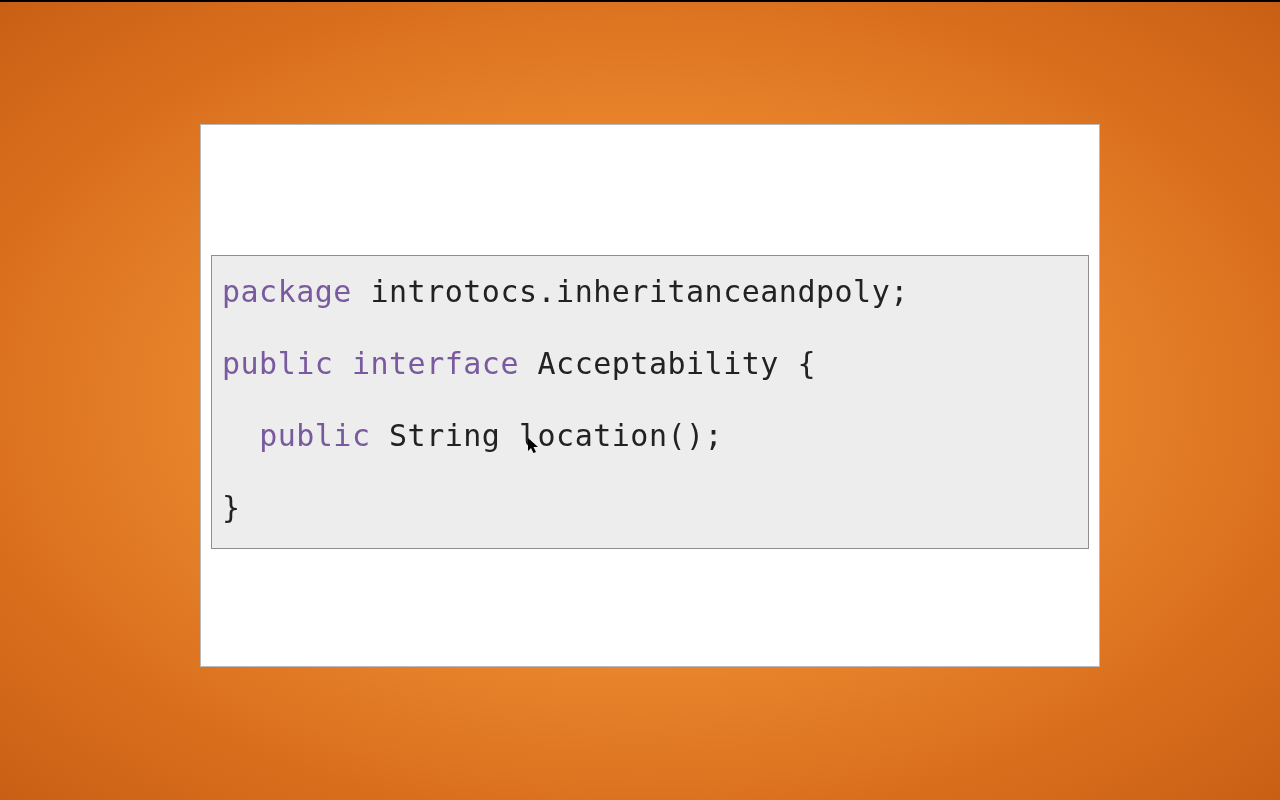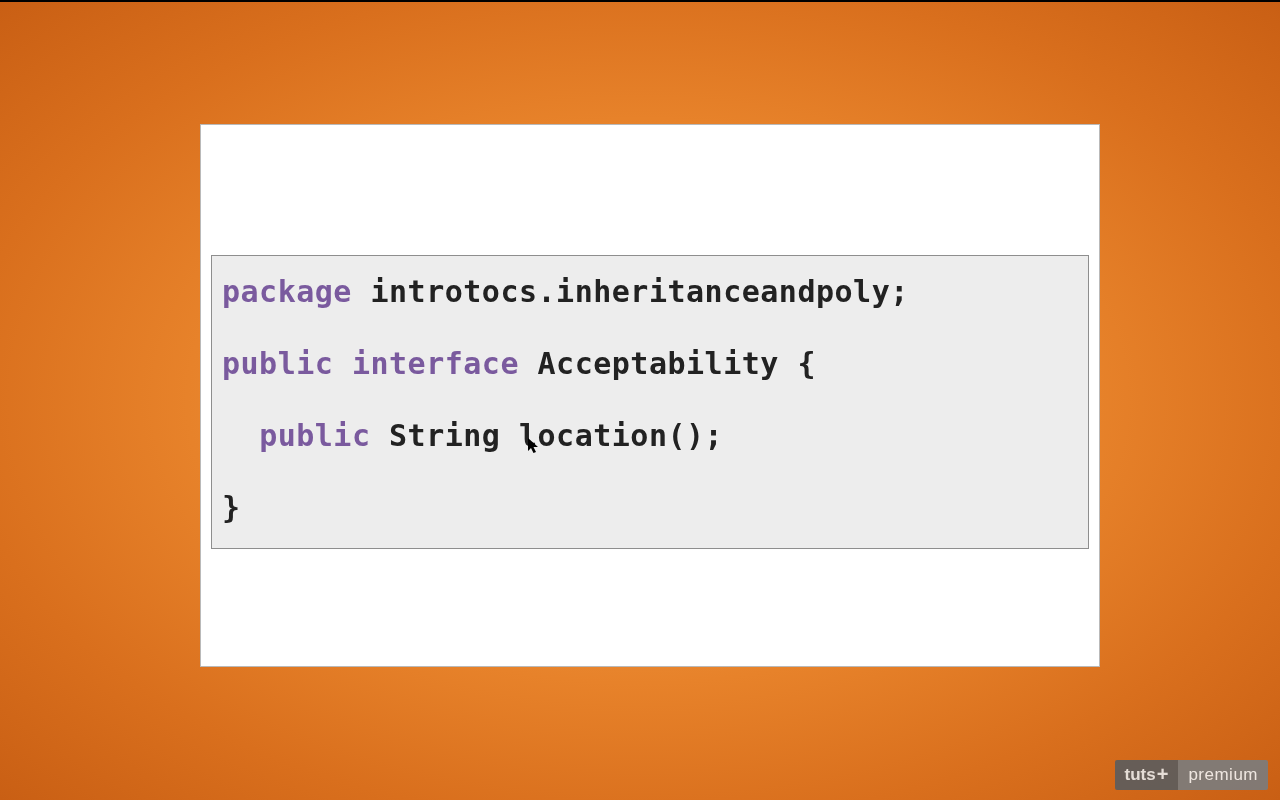--- a/index.html
+++ b/index.html
@@ -18,21 +18,20 @@
       #c95f14 100%);
   }
   .card {
     position: absolute;
     left: 200px;
     top: 122px;
     width: 900px;
     height: 543px;
     background: #ffffff;
     border: 1px solid #b9b9b9;
-    font-weight: bold;
   }
   .codebox {
     position: absolute;
     left: 10px;
     right: 10px;
     top: 130px;
     background: #ededed;
     border: 1px solid #8e8e8e;
     padding: 18px 10px 22px 10px;
     font-family: "DejaVu Sans Mono", "Menlo", "Consolas", monospace;
@@ -106,23 +105,14 @@
 <span>}</span></div>
 
   </div>
 
   <div class="cursor">
     <svg viewBox="0 0 12 18">
       <path d="M0 0 L0 13 L3 10 L5.5 15 L8 14 L5.5 9 L10 9 Z" fill="#000"></path>
     </svg>
   </div>
 
-  <div class="watermark">
-    <div class="wm-left">
-      <span>tuts</span>
-        <span class="wm-plus">+</span>
-    </div>
-    <div class="wm-right">
-      <span>premium</span>
-    </div>
-  </div>
 
 </div>
 
 </body></html>

